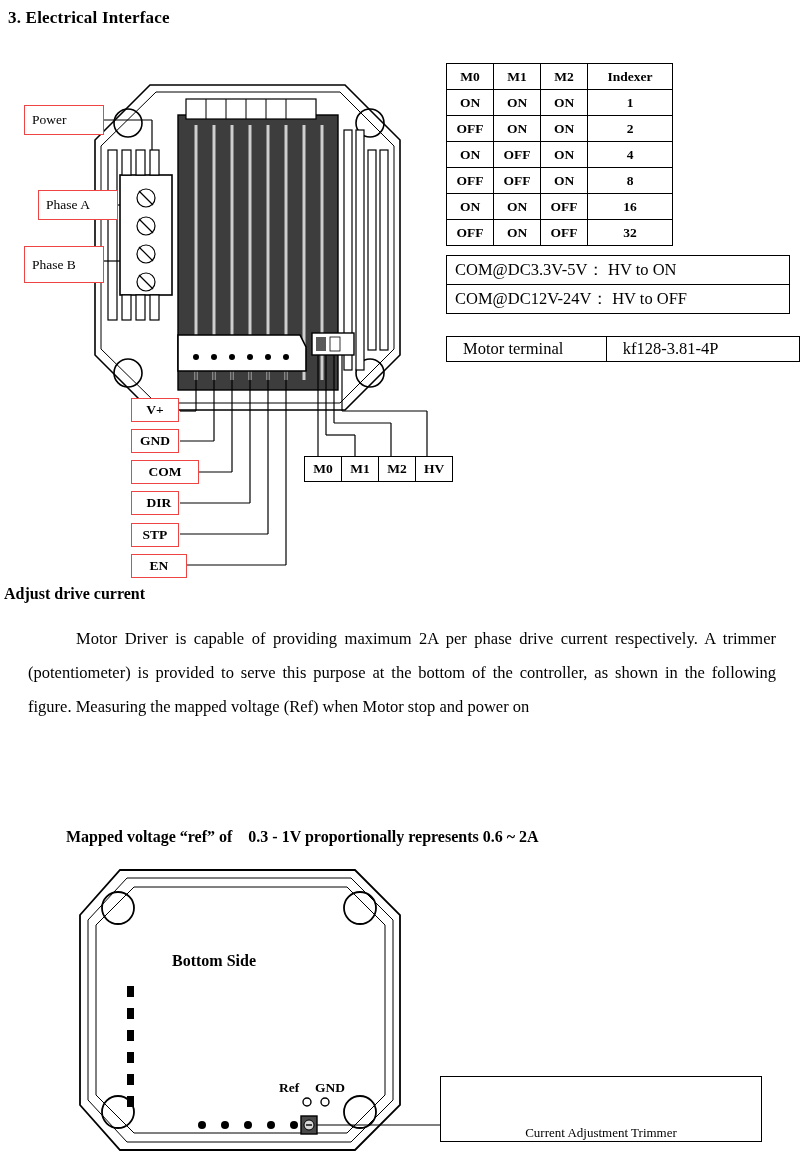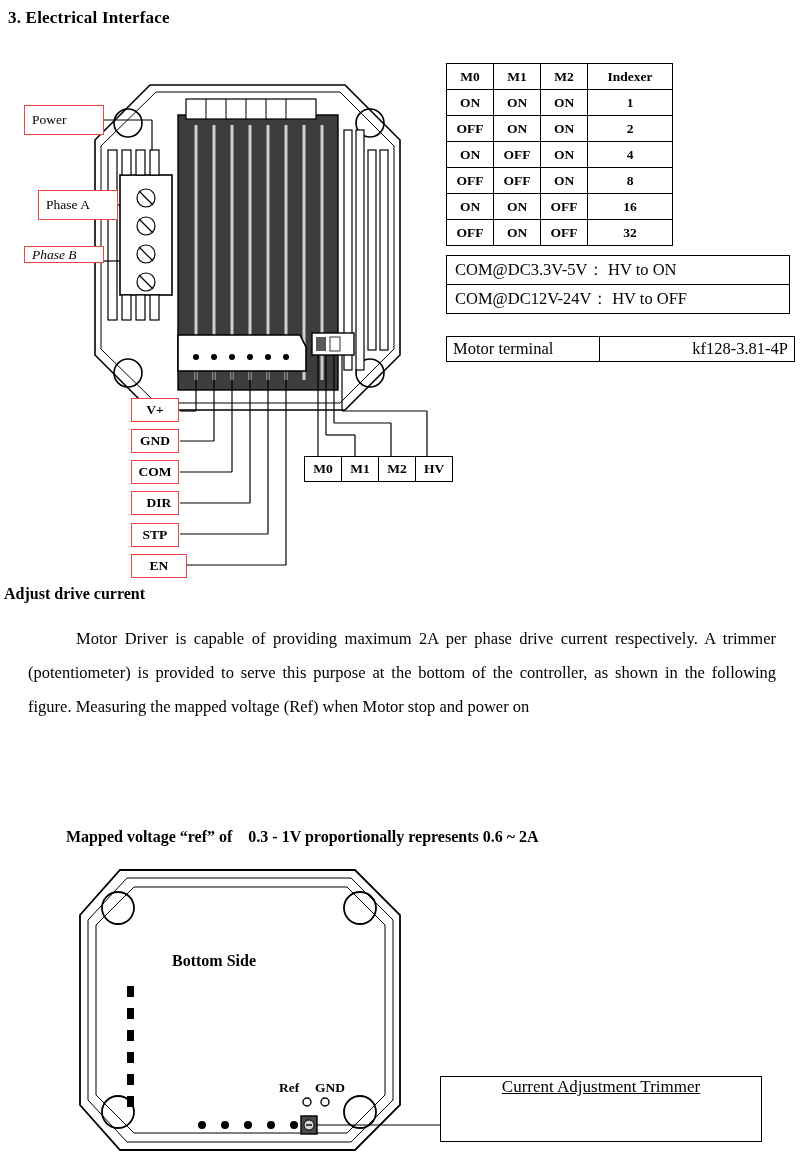--- a/index.html
+++ b/index.html
@@ -74,25 +74,25 @@
     width: 326px;
     white-space: nowrap;
   }
 
   #terminal-table {
     left: 446px; top: 336px;
     font-size: 16.5px;
   }
   #terminal-table td {
     border: 1px solid #000;
-    padding: 2px 6px;
+    padding: 2px 16px;
     vertical-align: top;
   }
   #terminal-table .tcol0 { width: 140px; }
-  #terminal-table .tcol1 { width: 182px; text-align: right; }
+  #terminal-table .tcol1 { width: 182px; }
   #terminal-table .justify {
     text-align: justify;
     text-align-last: justify;
   }
 
   
   .label-box {
     border: 1px solid #ef4444;
     background: #fff;
     font-size: 13.5px;
@@ -126,24 +126,23 @@
   }
   #pinrow div:last-child { border-right: none; text-align: right; }
 
   
   #trimmer-box {
     left: 440px; top: 1076px;
     width: 320px; height: 64px;
     border: 1px solid #000;
     background: #fff;
     display: flex;
-    align-items: flex-start;
+    align-items: flex-end;
     justify-content: center;
-    font-size: 17px;
-    text-decoration: underline;
+    font-size: 13px;
   }
 
   #bottom-side-label {
     left: 172px; top: 952px;
     font-size: 16px;
     font-weight: bold;
   }
   #ref-label  { left: 279px; top: 1080px; font-size: 13.5px; font-weight: bold; }
   #gnd-label  { left: 315px; top: 1080px; font-size: 13.5px; font-weight: bold; }
 
@@ -274,31 +273,31 @@
       <line x1="427" y1="356" x2="427" y2="401"></line>
   </g>
 </svg>
 
 <div class="abs label-box" style="left:24px; top:105px; width:80px; height:30px;">
   <span>Power</span>
 </div>
 <div class="abs label-box" style="left:24px; top:190px; width:80px; height:30px;margin-left:14px;">
   <span>Phase A</span>
 </div>
-<div class="abs label-box" style="left:24px; top:246px; width:80px; height:17px;font-style:italic;">
+<div class="abs label-box" style="left:24px; top:246px; width:80px; height:37px;">
   <span>Phase B</span>
 </div>
 
 <div class="abs label-box bold center" style="left:131px; top:398px; width:48px; height:24px;">
   <span>V+</span>
 </div>
 <div class="abs label-box bold center" style="left:131px; top:429px; width:48px; height:24px;">
   <span>GND</span>
 </div>
-<div class="abs label-box bold center" style="left:131px; top:460px; width:48px; height:24px;font-family:Liberation Serif, serif;">
+<div class="abs label-box bold center" style="left:131px; top:460px; width:68px; height:24px;font-family:Liberation Serif, serif;">
   <span>COM</span>
 </div>
 <div class="abs label-box bold center" style="left:131px; top:491px; width:48px; height:24px;padding-left:8px;">
   <span>DIR</span>
 </div>
 <div class="abs label-box bold center" style="left:131px; top:523px; width:48px; height:24px;">
   <span>STP</span>
 </div>
 <div class="abs label-box bold center" style="left:131px; top:554px; width:56px; height:24px;">
   <span>EN</span>

